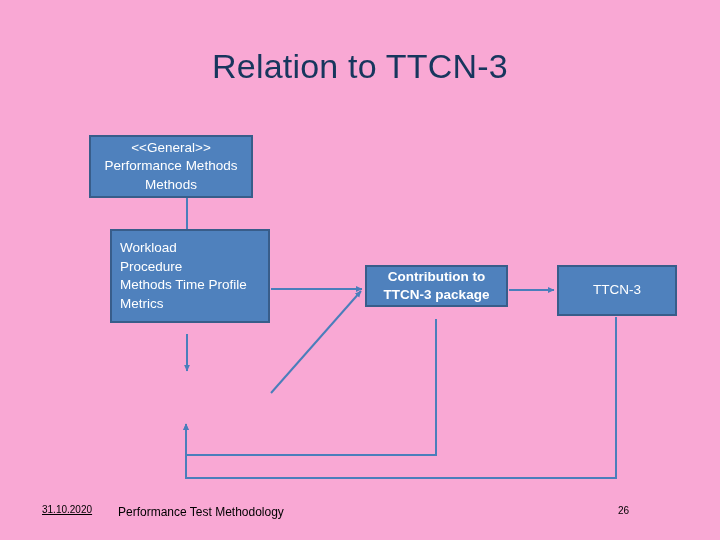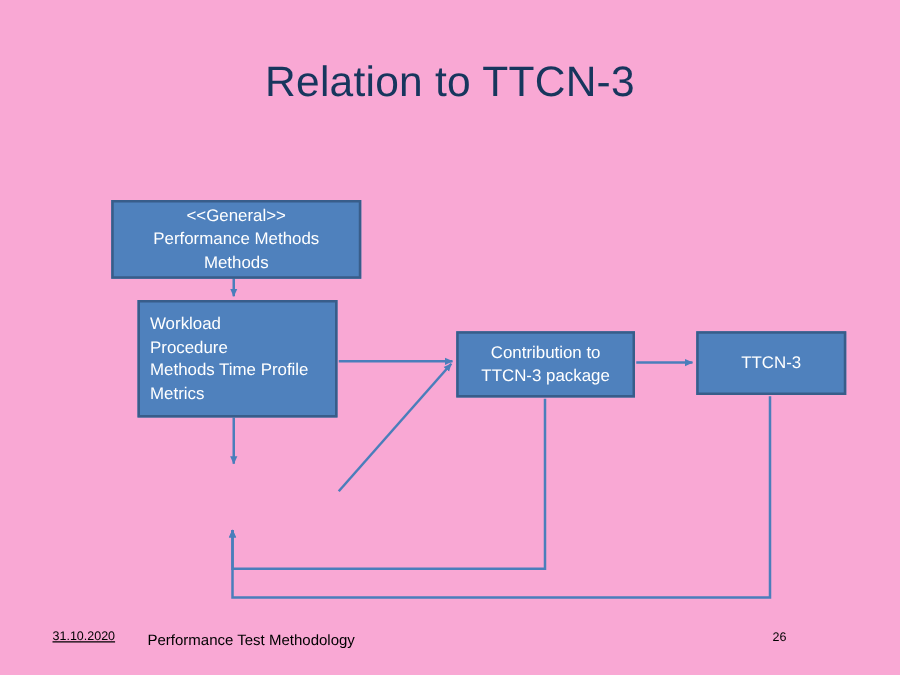--- a/index.html
+++ b/index.html
@@ -42,24 +42,24 @@
     line-height: 18.5px;
     display: flex;
     flex-direction: column;
     justify-content: center;
     overflow: hidden;
   }
   .node.center { align-items: center; text-align: center; }
   .node.left   { align-items: flex-start; text-align: left; padding-left: 8px; }
   .node .line { display: block; white-space: nowrap; }
 
-  #node-general   { left: 89px;  top: 135px; width: 200px; height: 63px; margin-top: 25px;  }
-  #node-workload  { left: 110px; top: 240px; width: 160px; height: 94px;  }
+  #node-general   { left: 89px;  top: 135px; width: 164px; height: 63px;  }
+  #node-workload  { left: 110px; top: 229px; width: 160px; height: 94px;  }
   #node-ims       { left: 110px; top: 373px; width: 160px; height: 48px;  }
-  #node-contrib   { left: 365px; top: 265px; width: 143px; height: 53px;  }
+  #node-contrib   { left: 365px; top: 265px; width: 143px; height: 42px; font-weight: bold;  }
   #node-ttcn3     { left: 557px; top: 265px; width: 120px; height: 51px; justify-content: center;  }
 
   #connectors {
     position: absolute;
     left: 0; top: 0;
     width: 720px;
     height: 540px;
     pointer-events: none;
   }
 

